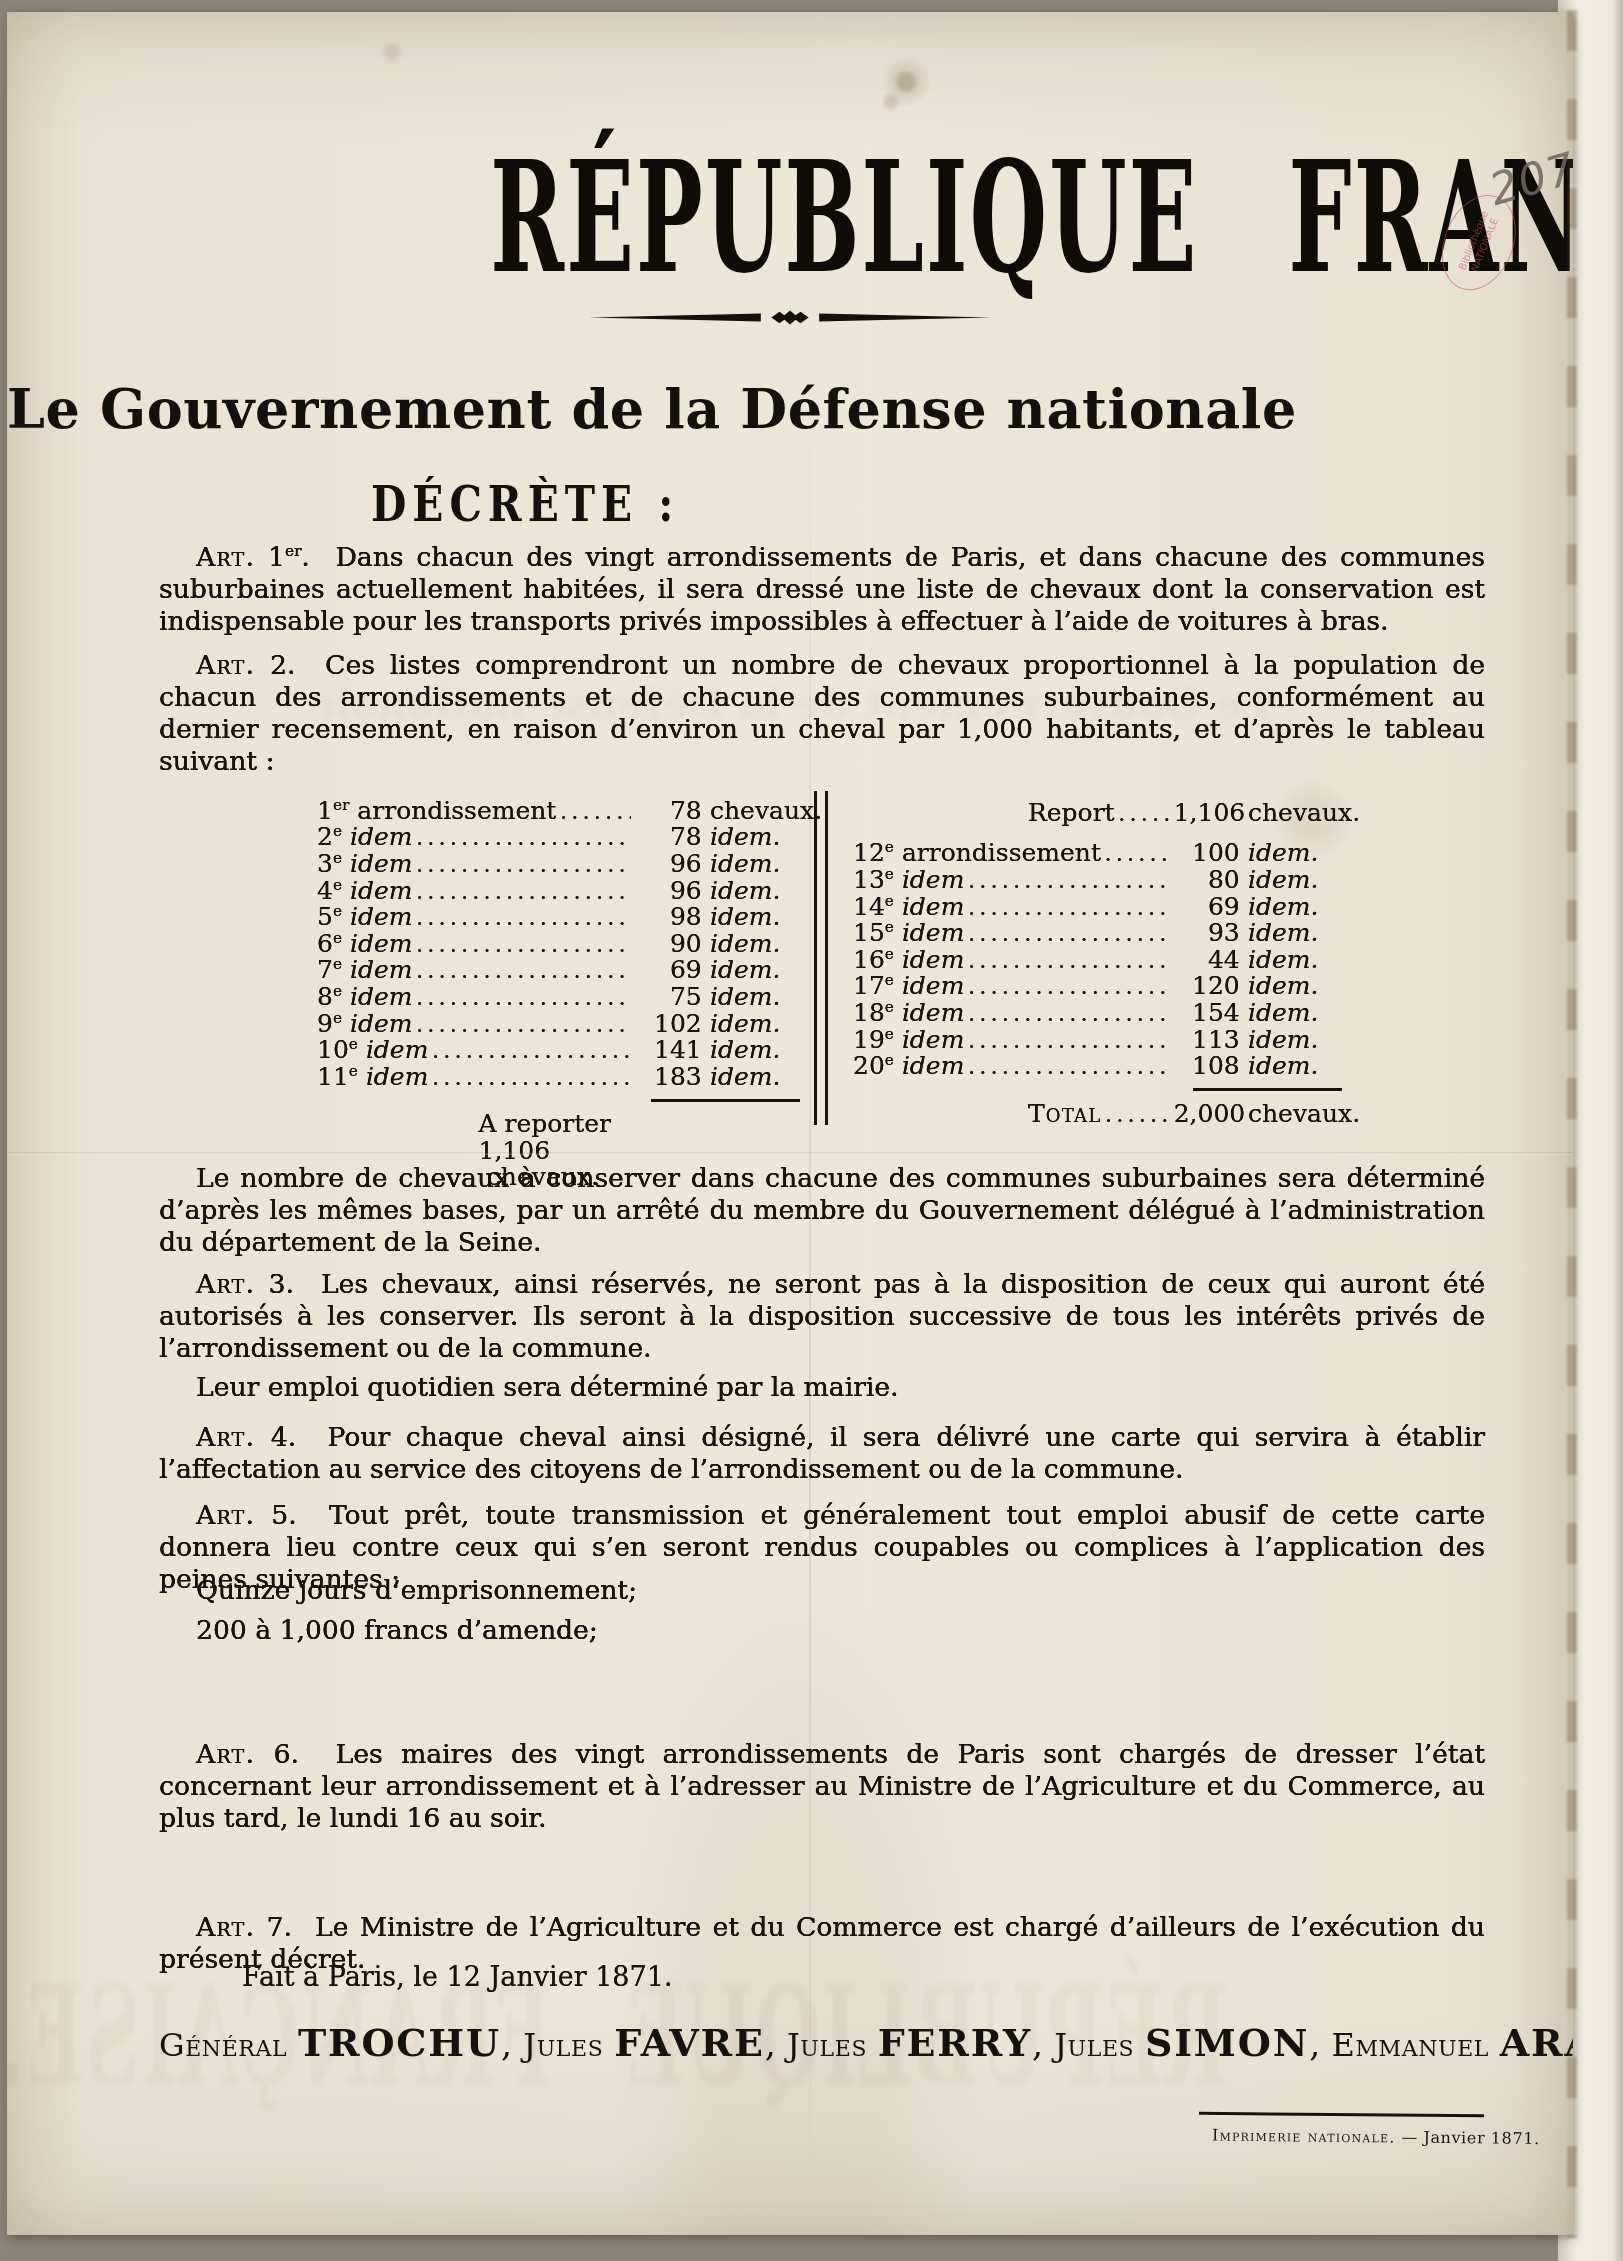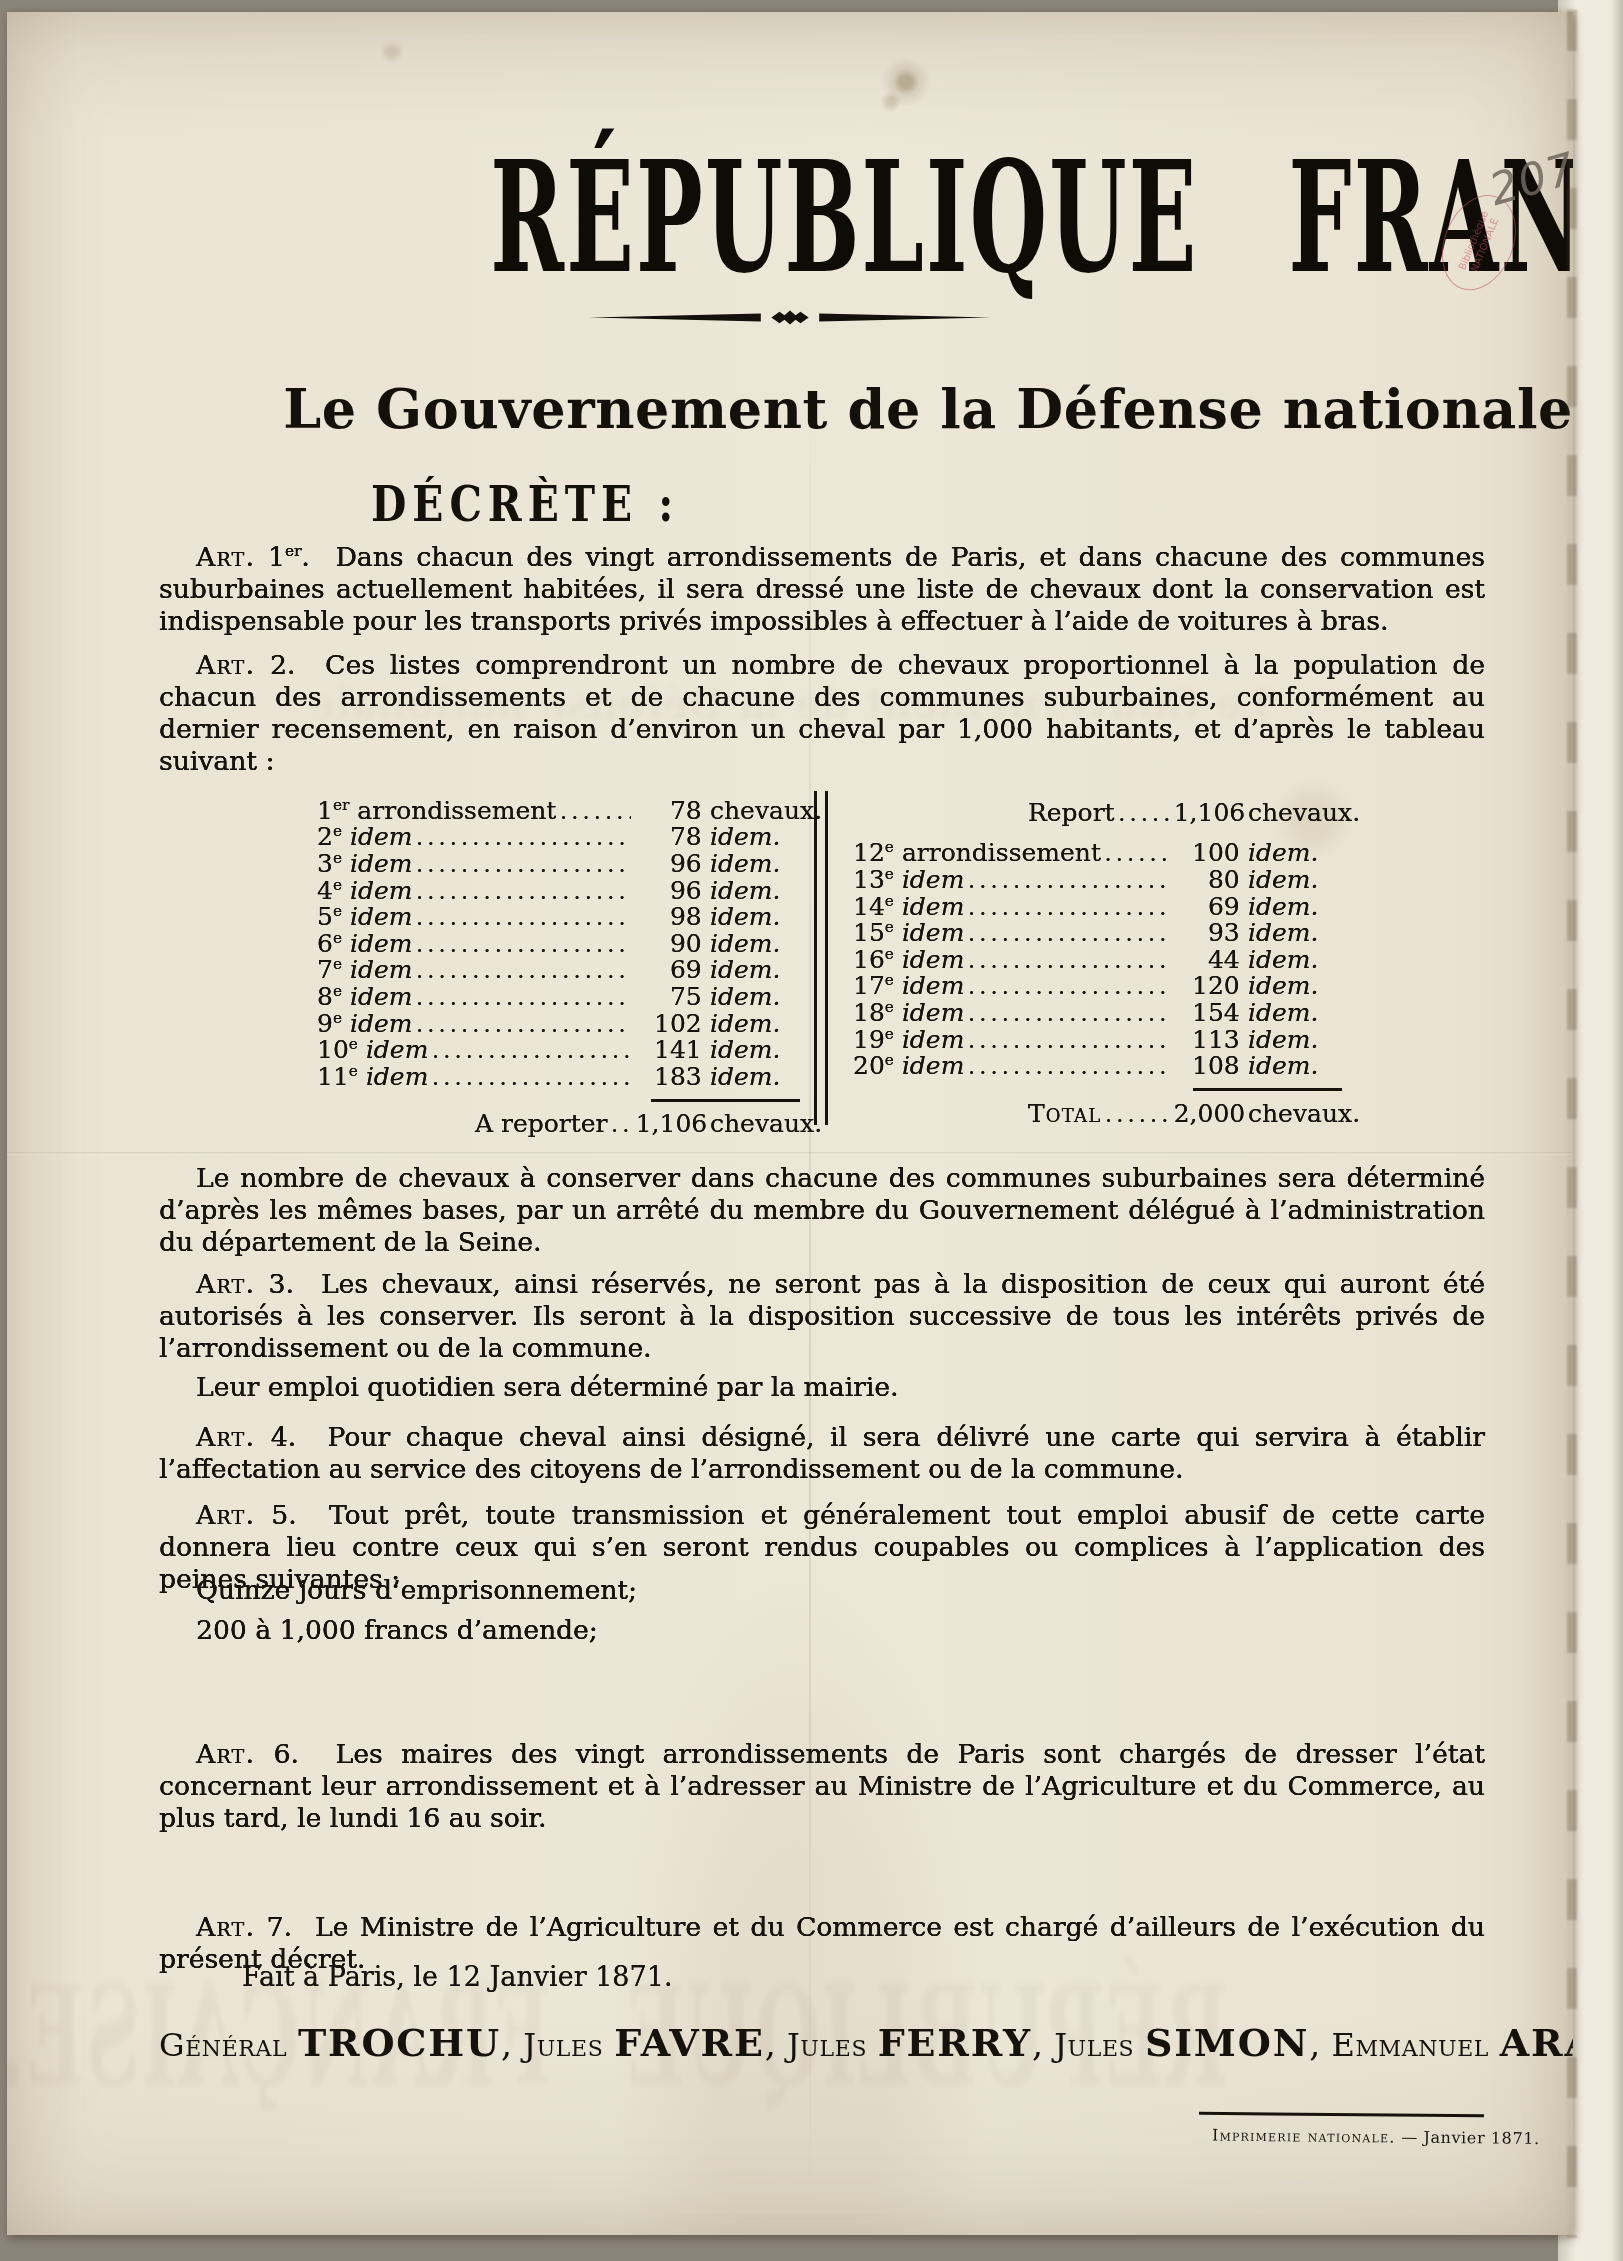--- a/index.html
+++ b/index.html
@@ -24,21 +24,21 @@
     background:linear-gradient(180deg, rgba(80,60,30,.12), rgba(255,255,255,.28));}
   .crease-v{position:absolute;left:802px;top:331px;width:1.8px;height:1861px;
     background:linear-gradient(180deg, transparent, rgba(90,70,40,.07) 25%, rgba(90,70,40,.13) 60%, rgba(90,70,40,.05) 90%, transparent);}
 
   
   .title-wrap{position:absolute;top:125px;left:0;width:1566px;text-align:center;}
   .title-inner{display:inline-block;font-weight:bold;font-size:148px;line-height:154px;
     letter-spacing:3.5px;word-spacing:95px;white-space:nowrap;color:#0f0c08;
     transform:scale(0.60,1.04);transform-origin:center top;}
   .divider{position:absolute;top:295px;left:0;width:1566px;text-align:center;}
-  .subtitle{position:absolute;top:368px;left:0;width:1566px;text-align:right;
+  .subtitle{position:absolute;top:368px;left:0;width:1566px;text-align:left;
     font-weight:bold;font-size:54px;line-height:59px;letter-spacing:0.6px;color:#14100b;}
   .decree{position:absolute;top:464px;left:364px;font-weight:bold;font-size:48px;
     letter-spacing:7px;transform:scale(0.85,1);transform-origin:left top;color:#14100b;}
 
   
   .body-para{position:absolute;left:152px;width:1326px;margin:0;font-size:26.6px;line-height:32px;
     text-align:justify;text-align-last:left;text-indent:37px;color:#17130e;
     text-shadow:0 0 0.6px currentColor, 0.2px 0 0.2px currentColor;}
   .sc{font-variant:small-caps;letter-spacing:1.2px;}
   .it{font-style:italic;}
@@ -52,21 +52,21 @@
   .vrule{position:absolute;left:807px;top:779px;width:8.3px;height:334px;
     border-left:3px solid #17120c;border-right:3px solid #17120c;}
   .trow{display:flex;align-items:baseline;height:26.6px;white-space:nowrap;}
   .rlabel{flex:none;}
   .dots{flex:1 1 auto;overflow:hidden;font-size:22.5px;letter-spacing:4.1px;margin:0 4.7px 0 3.5px;}
   .rval{flex:none;width:66px;text-align:right;}
   .runit{flex:none;width:93px;padding-left:8.3px;}
   .col-right .runit{width:97px;}
   .sum-rule{width:149px;margin:8.3px 3.5px 0 auto;border-top:3px solid #17120c;}
   .sumrow{margin-top:9.5px;}
-  .col-left .sumrow{padding-left:158px;}
+  .col-left .sumrow{padding-left:158px;flex-direction:column;}
   .col-right .sumrow{padding-left:175px;}
   .col-right .headrow{padding-left:175px;margin-bottom:14px;}
 
   
   .dateline{position:absolute;top:1949px;left:152px;font-size:27px;text-indent:83px;
     text-shadow:0 0 0.6px currentColor;}
   .sig-line{position:absolute;color:#15110c;white-space:nowrap;}
   .sig1{top:2008px;left:152px;width:1326px;text-align:center;font-size:32px;}
   .sig2{top:2062px;left:355px;font-size:32px;}
   .sig-given{font-variant:small-caps;letter-spacing:0.6px;}

